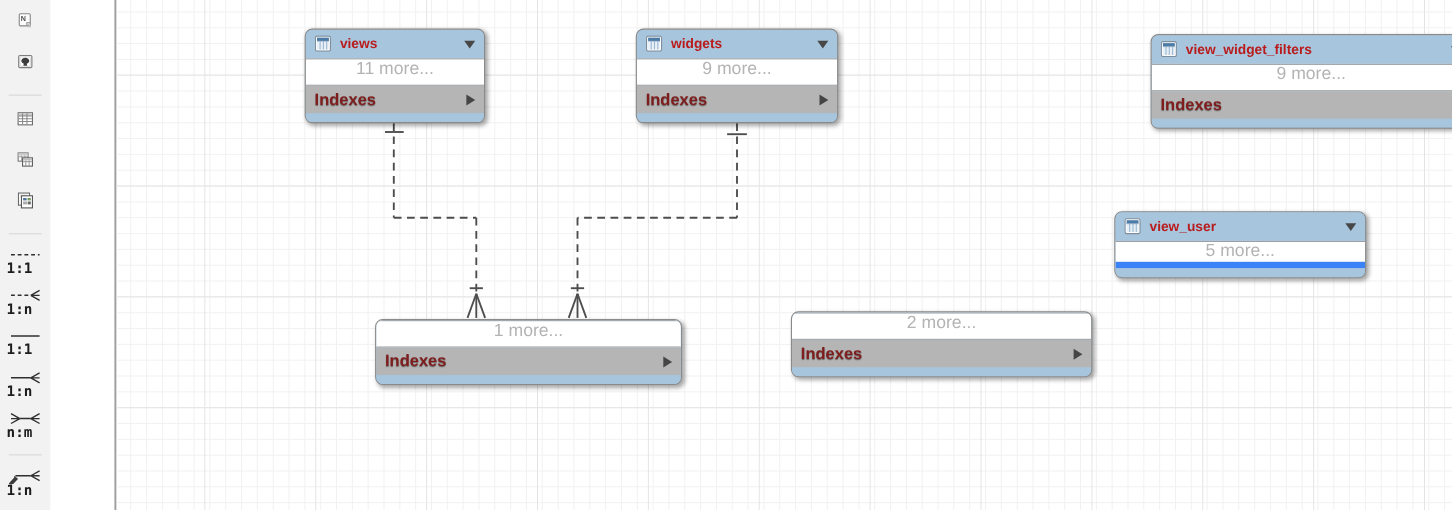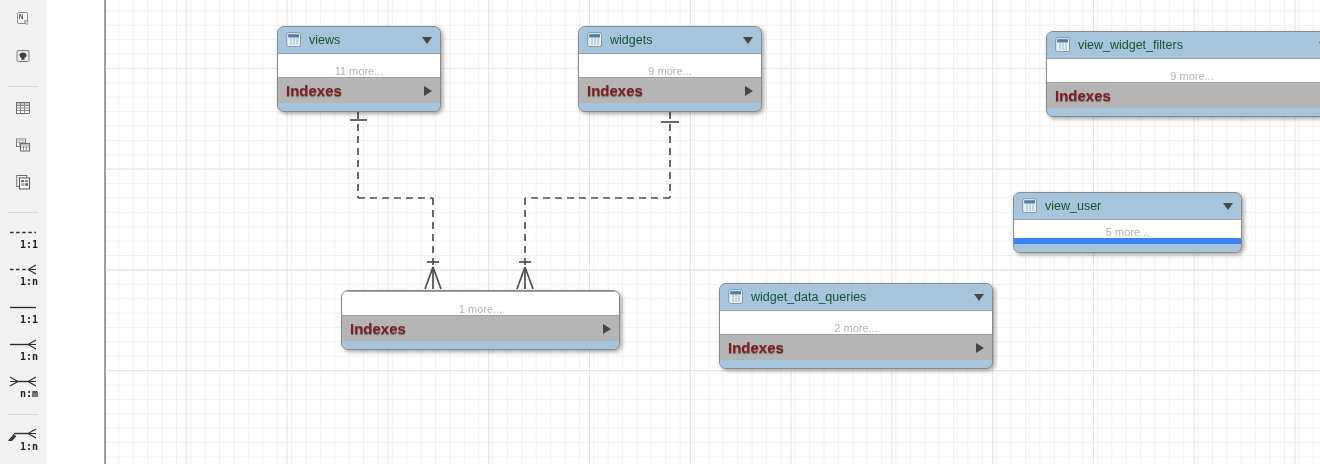--- a/index.html
+++ b/index.html
@@ -14,22 +14,22 @@
     padding-top:10px;box-sizing:border-box;
   }
   .gutter{position:absolute;left:46px;top:0;bottom:0;width:58px;background:#ffffff;}
   .canvas-divider{position:absolute;left:104px;top:0;bottom:0;width:2px;background:#a0a0a0;}
   .tool{
     width:26px;height:22px;display:flex;align-items:center;justify-content:center;
     margin-bottom:15px;cursor:pointer;border-radius:3px;
   }
   .tool.rel{width:34px;height:26px;flex-direction:column;align-items:stretch;justify-content:flex-start;margin-bottom:12px;}
   .tool-label{
-    font-family:"DejaVu Sans Mono",monospace;font-size:10px;font-weight:bold;
-    color:#1c1c1c;text-align:right;padding-right:2px;margin-top:-3px;line-height:10px;
+    font-family:"DejaVu Sans Mono",monospace;font-size:13px;font-weight:bold;
+    color:#1c1c1c;text-align:left;padding-right:2px;margin-top:-3px;line-height:10px;
   }
   .tb-sep{width:30px;border-top:1px solid #d8d8d8;margin:2px auto 12px auto;}
   
   .canvas{
     position:absolute;left:106px;top:0;right:0;bottom:0;background-color:#fff;
     background-image:
       linear-gradient(to right,#e4e4e4 1px,transparent 1px),
       linear-gradient(to bottom,#e4e4e4 1px,transparent 1px),
       linear-gradient(to right,#f1f1f1 1px,transparent 1px),
       linear-gradient(to bottom,#f1f1f1 1px,transparent 1px);
@@ -41,31 +41,31 @@
   
   .node{
     position:absolute;box-sizing:border-box;pointer-events:auto;
     border:1px solid #8a8a8a;border-radius:7px;overflow:hidden;
     background:#a7c5dd;box-shadow:2px 2px 4px rgba(0,0,0,0.35);
   }
   .nh{
     height:26px;display:flex;align-items:center;gap:7px;padding:0 8px;
     background:#a7c5dd;box-sizing:border-box;
   }
-  .nh .tname{font-size:12.5px;font-weight:normal;color:#14532d;white-space:nowrap;}
+  .nh .tname{font-size:12.5px;font-weight:bold;color:#b91c1c;white-space:nowrap;}
   .nh .tri{
     margin-left:auto;width:0;height:0;
     border-left:5.5px solid transparent;border-right:5.5px solid transparent;
     border-top:7px solid #474747;cursor:pointer;
   }
   .nb{
     height:25px;box-sizing:border-box;background:#fff;
     border-top:1px solid #9aa0a4;border-bottom:1px solid #9aa0a4;
-    display:flex;align-items:flex-end;justify-content:center;
-    color:#b3b3b3;font-size:11px;cursor:pointer;
+    display:flex;align-items:flex-start;justify-content:center;
+    color:#b3b3b3;font-size:16px;cursor:pointer;
   }
   .node.no-footer .nb{border-bottom:6px solid #3b82f6;}
   .nf{
     height:25px;box-sizing:border-box;background:#b5b5b5;
     display:flex;align-items:center;padding:0 8px;cursor:pointer;
   }
   .nf .ftxt{
     color:#7f1d1d;font-weight:bold;font-size:15px;text-shadow:0 1px 1px rgba(95,95,95,0.9);
   }
   .nf .fari{
@@ -290,33 +290,20 @@
         <div class="nb">
           <span>1 more...</span>
         </div>
         <div class="nf">
           <span class="ftxt">Indexes</span>
           <span class="fari"></span>
         </div>
         <div class="nstrip"></div>
       </div>
       <div class="node" style="left: 719px; top: 283px; width: 274px;">
-        <div class="nh">
-          <span class="tico">
-            <svg width="16" height="16" viewBox="0 0 16 16">
-              <rect x="0.8" y="0.8" width="13.6" height="13.6" rx="1.5" fill="#fdfdfd" stroke="#7e8e9c"></rect>
-              <rect x="2.2" y="2.2" width="10.8" height="3.2" fill="#4d7ba8"></rect>
-              <rect x="2.2" y="5.4" width="10.8" height="7.6" fill="#e7eff7"></rect>
-              <path d="M5 5.4v7.6M8 5.4v7.6M11 5.4v7.6" stroke="#9db8d0" stroke-width="1" fill="none"></path>
-              <path d="M2.2 5.4h10.8" stroke="#7e9cba" stroke-width="0.6"></path>
-            </svg>
-          </span>
-          <span class="tname">widget_data_queries</span>
-          <span class="tri"></span>
-        </div>
         <div class="nb">
           <span>2 more...</span>
         </div>
         <div class="nf">
           <span class="ftxt">Indexes</span>
           <span class="fari"></span>
         </div>
         <div class="nstrip"></div>
       </div>
     </div>

